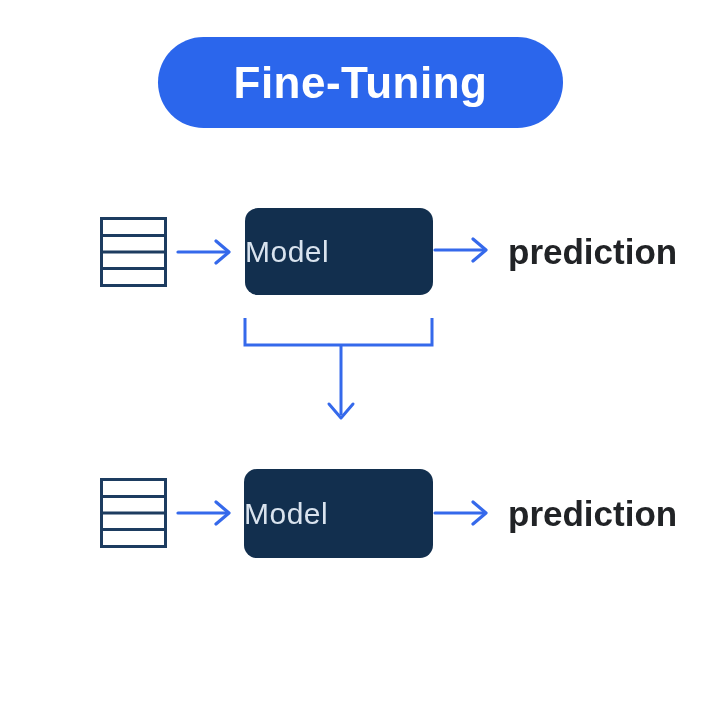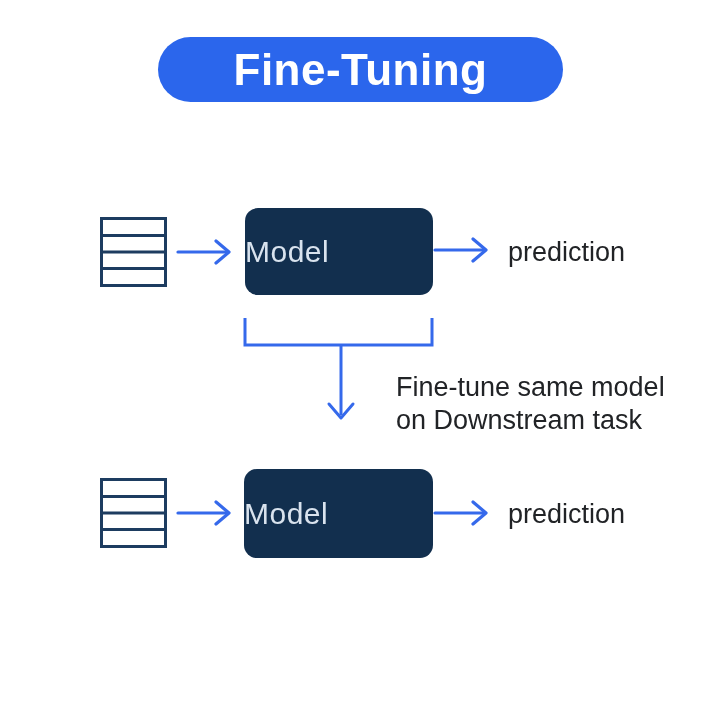--- a/index.html
+++ b/index.html
@@ -10,36 +10,36 @@
     --box-text:#d9e3ee;
     --text-dark:#212326;
   }
   html,body{margin:0;padding:0;background:#ffffff;}
   .canvas{
     position:relative;width:720px;height:720px;background:#ffffff;overflow:hidden;
     font-family:"Liberation Sans", sans-serif;
   }
   .abs{position:absolute;}
   .pill{
-    left:158px;top:37px;width:405px;height:65px;border-radius:46px;
+    left:158px;top:37px;width:405px;height:91px;border-radius:46px;
     background:var(--pill-blue);
     display:flex;align-items:center;justify-content:center;
   }
   .pill-label{
     color:#ffffff;font-size:44px;font-weight:bold;letter-spacing:0.5px;
   }
   .model-box{
     background:var(--box-navy);border-radius:13px;
     display:flex;align-items:center;justify-content:flex-start;
   }
   .model-label{
     color:var(--box-text);font-size:30px;font-weight:400;letter-spacing:0.5px;
   }
   .prediction-label{
-    color:var(--text-dark);font-size:27px;font-weight:400;line-height:28px;white-space:nowrap;
+    color:var(--text-dark);font-size:35px;font-weight:700;line-height:28px;white-space:nowrap;
   }
   .annotation{
     color:var(--text-dark);font-size:27px;font-weight:400;line-height:33px;white-space:nowrap;
   }
   .dataset-icon{color:var(--icon-outline);}
   .flow-icon{color:var(--arrow-blue);}
 </style>
 </head>
 <body>
 
@@ -71,24 +71,20 @@
   </svg>
 
   <div class="abs prediction-label" style="left:508px;top:238px">prediction</div>
 
   <svg class="abs flow-icon" style="left:240px;top:314px" width="210" height="115" viewBox="0 0 210 115">
     <path d="M5 4 L5 31 L192 31 L192 4" fill="none" stroke="currentColor" stroke-width="3"></path>
     <line x1="101" y1="31" x2="101" y2="101" stroke="currentColor" stroke-width="3"></line>
     <polyline points="89,90 101,104 113,90" fill="none" stroke="currentColor" stroke-width="3" stroke-linecap="round" stroke-linejoin="round"></polyline>
   </svg>
 
-  <div class="abs annotation" style="left:396px;top:371px">
-    <div>Fine-tune same model</div>
-    <div>on Downstream task</div>
-  </div>
 
   <svg class="abs dataset-icon" style="left:100px;top:478px" width="67" height="70" viewBox="0 0 67 70">
     <rect x="1.5" y="1.5" width="64" height="67" fill="#ffffff" stroke="currentColor" stroke-width="3"></rect>
     <line x1="1.5" y1="18.5" x2="65.5" y2="18.5" stroke="currentColor" stroke-width="3"></line>
     <line x1="1.5" y1="35" x2="65.5" y2="35" stroke="currentColor" stroke-width="3"></line>
     <line x1="1.5" y1="51.5" x2="65.5" y2="51.5" stroke="currentColor" stroke-width="3"></line>
   </svg>
 
   <svg class="abs flow-icon" style="left:176px;top:498px" width="58" height="30" viewBox="0 0 58 30">
     <line x1="2" y1="15" x2="51" y2="15" stroke="currentColor" stroke-width="3.2" stroke-linecap="round"></line>

